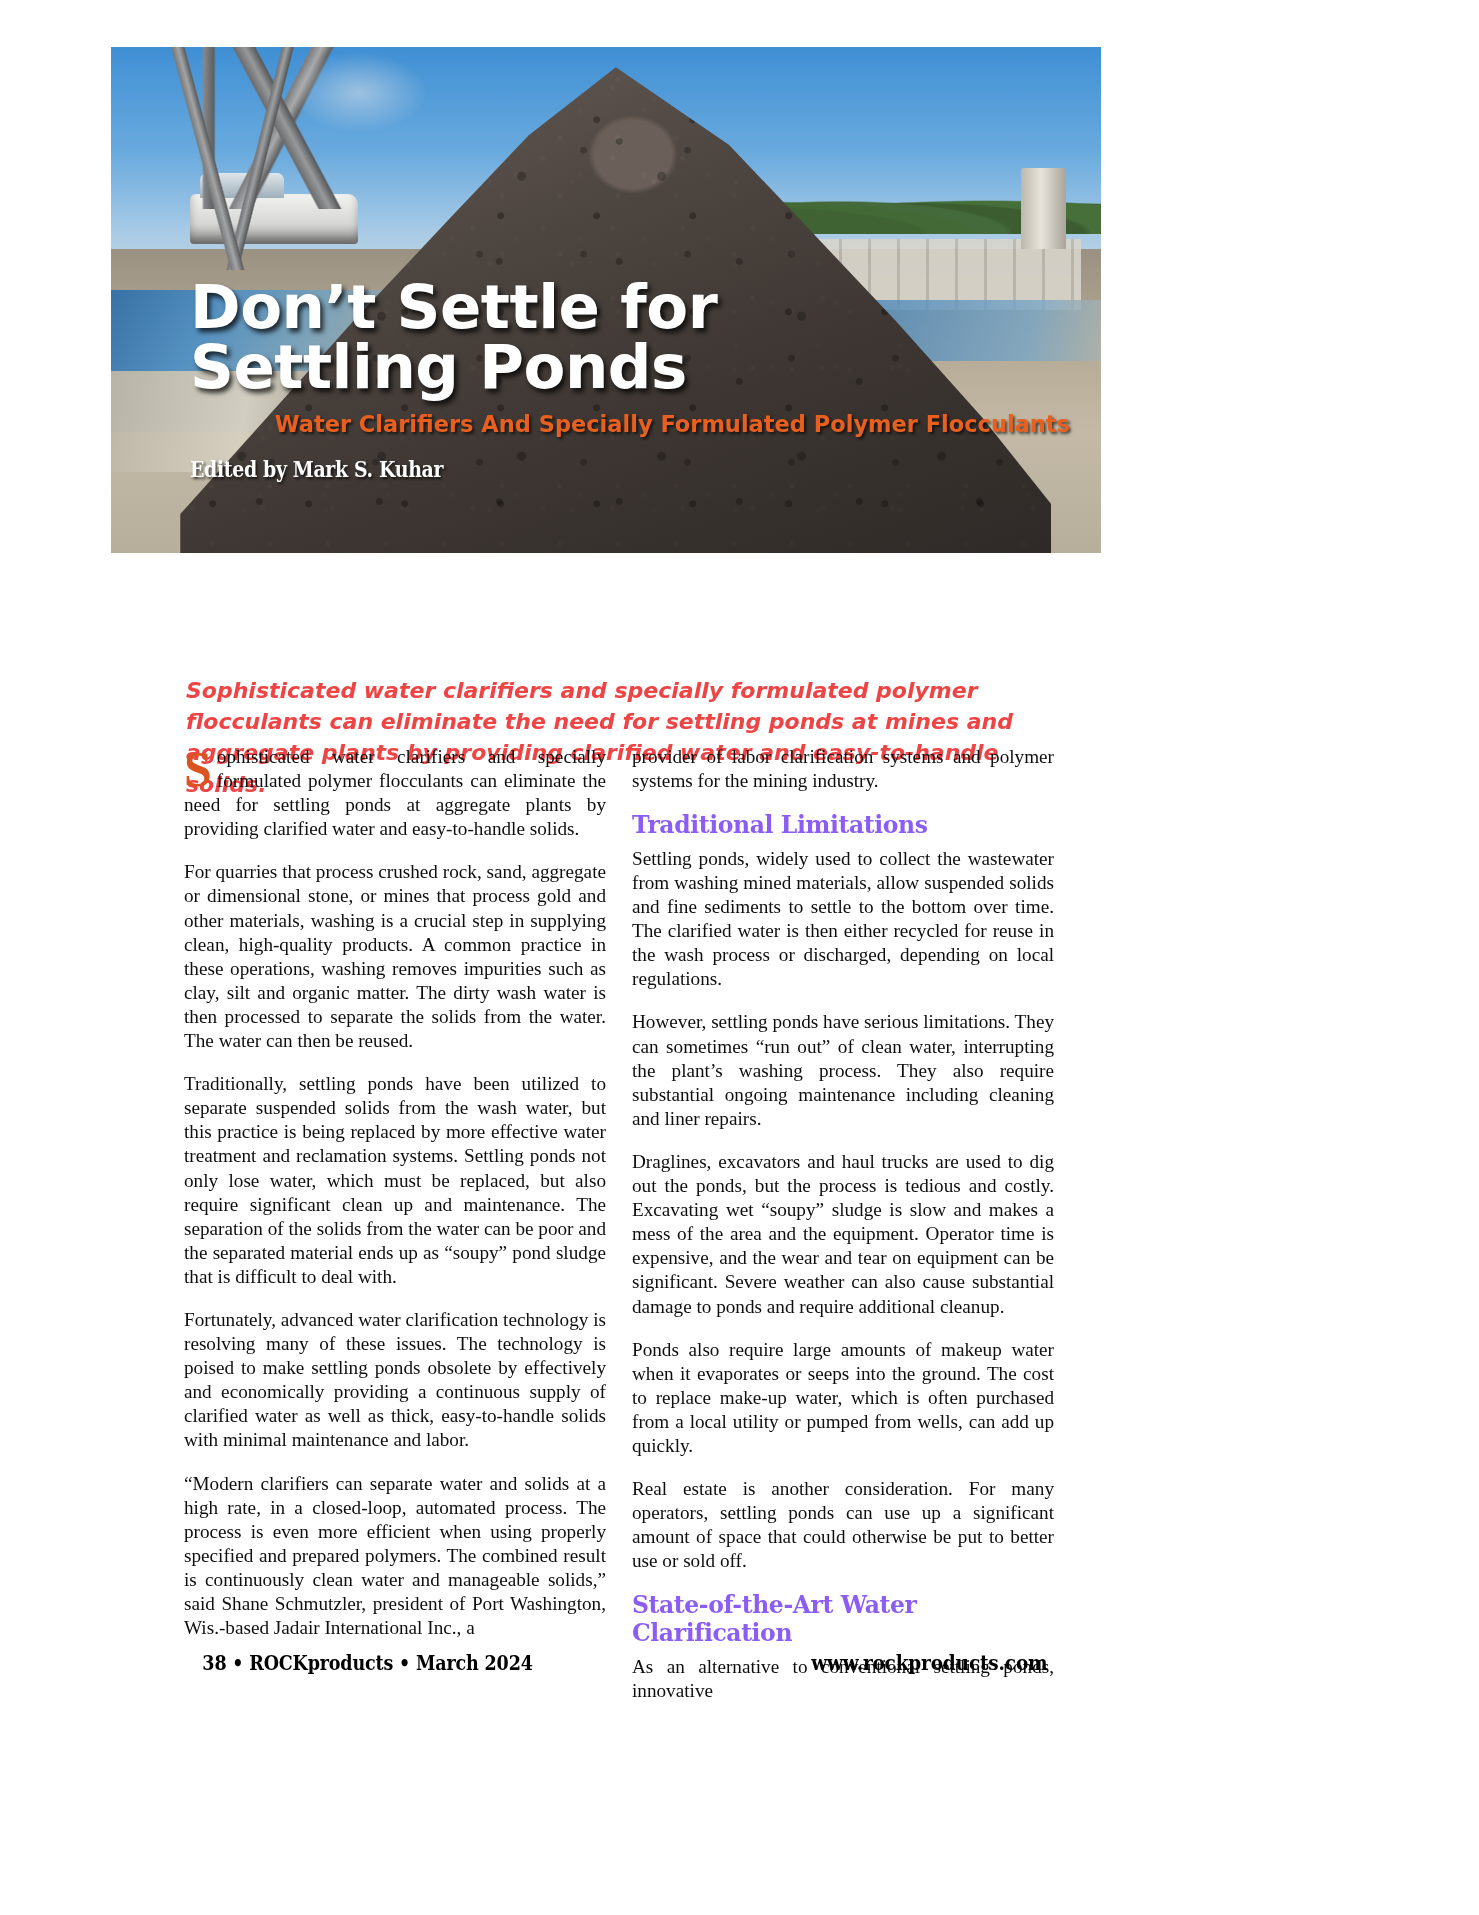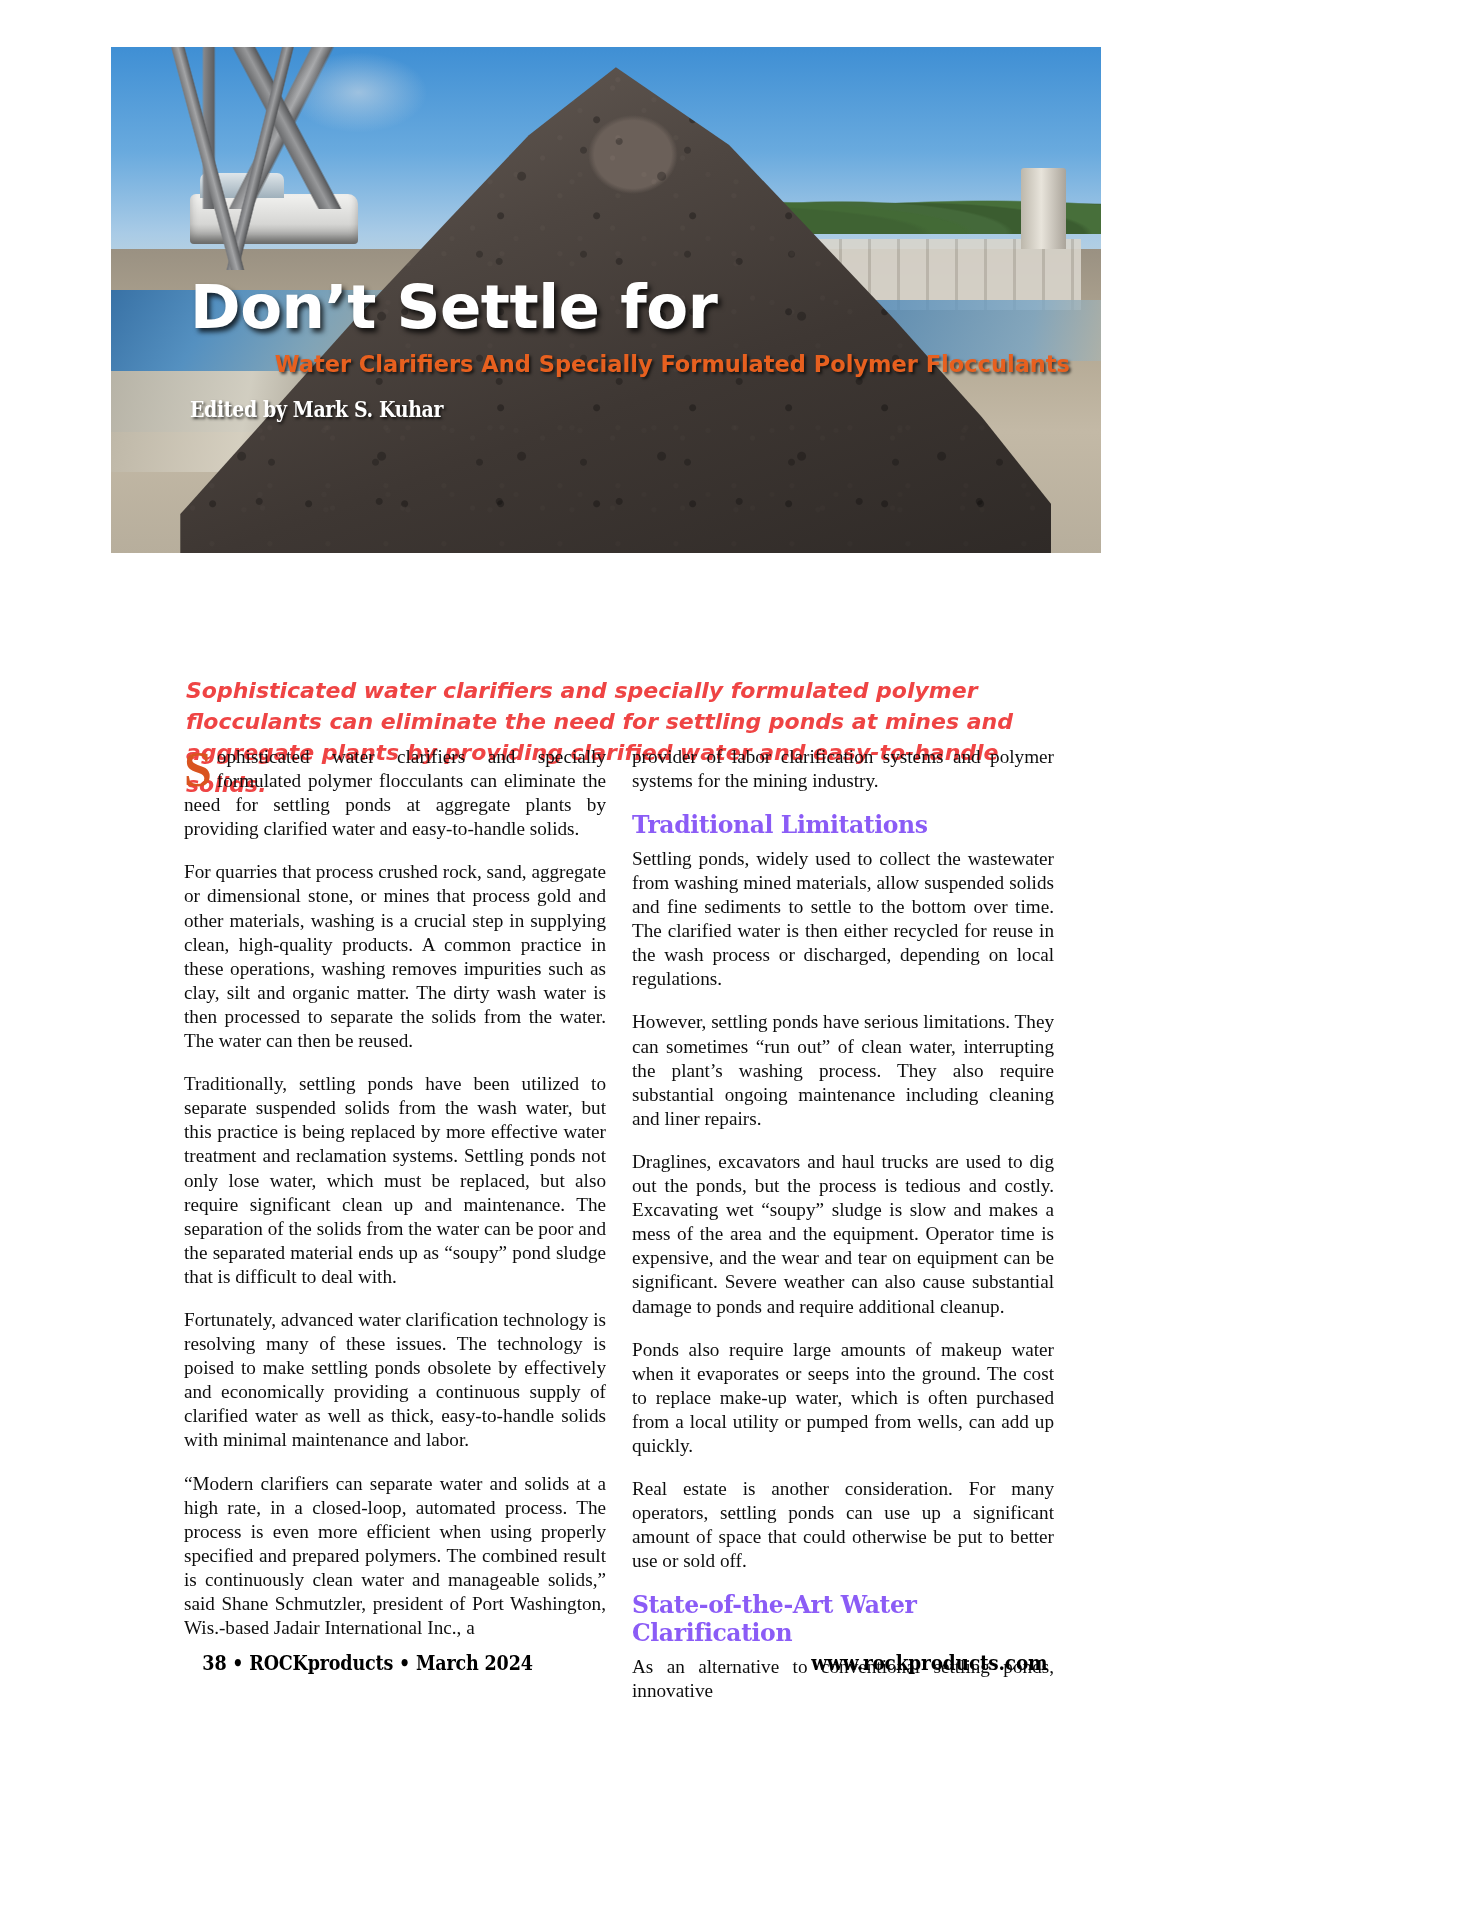--- a/index.html
+++ b/index.html
@@ -332,20 +332,21 @@
     <div class="stockpile">
       <div class="stockpile-tex"></div>
     </div>
     <div class="truss"></div>
     <div class="truss2"></div>
     <div class="dust"></div>
 
     <div class="hero-text">
       <h1 class="headline">
         <span>Don’t Settle for</span><br>
+        <span>Settling Ponds</span>
       </h1>
       <p class="subhead">
         <span>Water Clarifiers And Specially Formulated Polymer Flocculants</span><br>
       </p>
       <p class="byline">Edited by Mark S. Kuhar</p>
     </div>
   </div>
 
   <div class="deck">Sophisticated water clarifiers and specially formulated polymer flocculants can eliminate the need for settling ponds at mines and aggregate plants by providing clarified water and easy-to-handle solids.</div>
 

